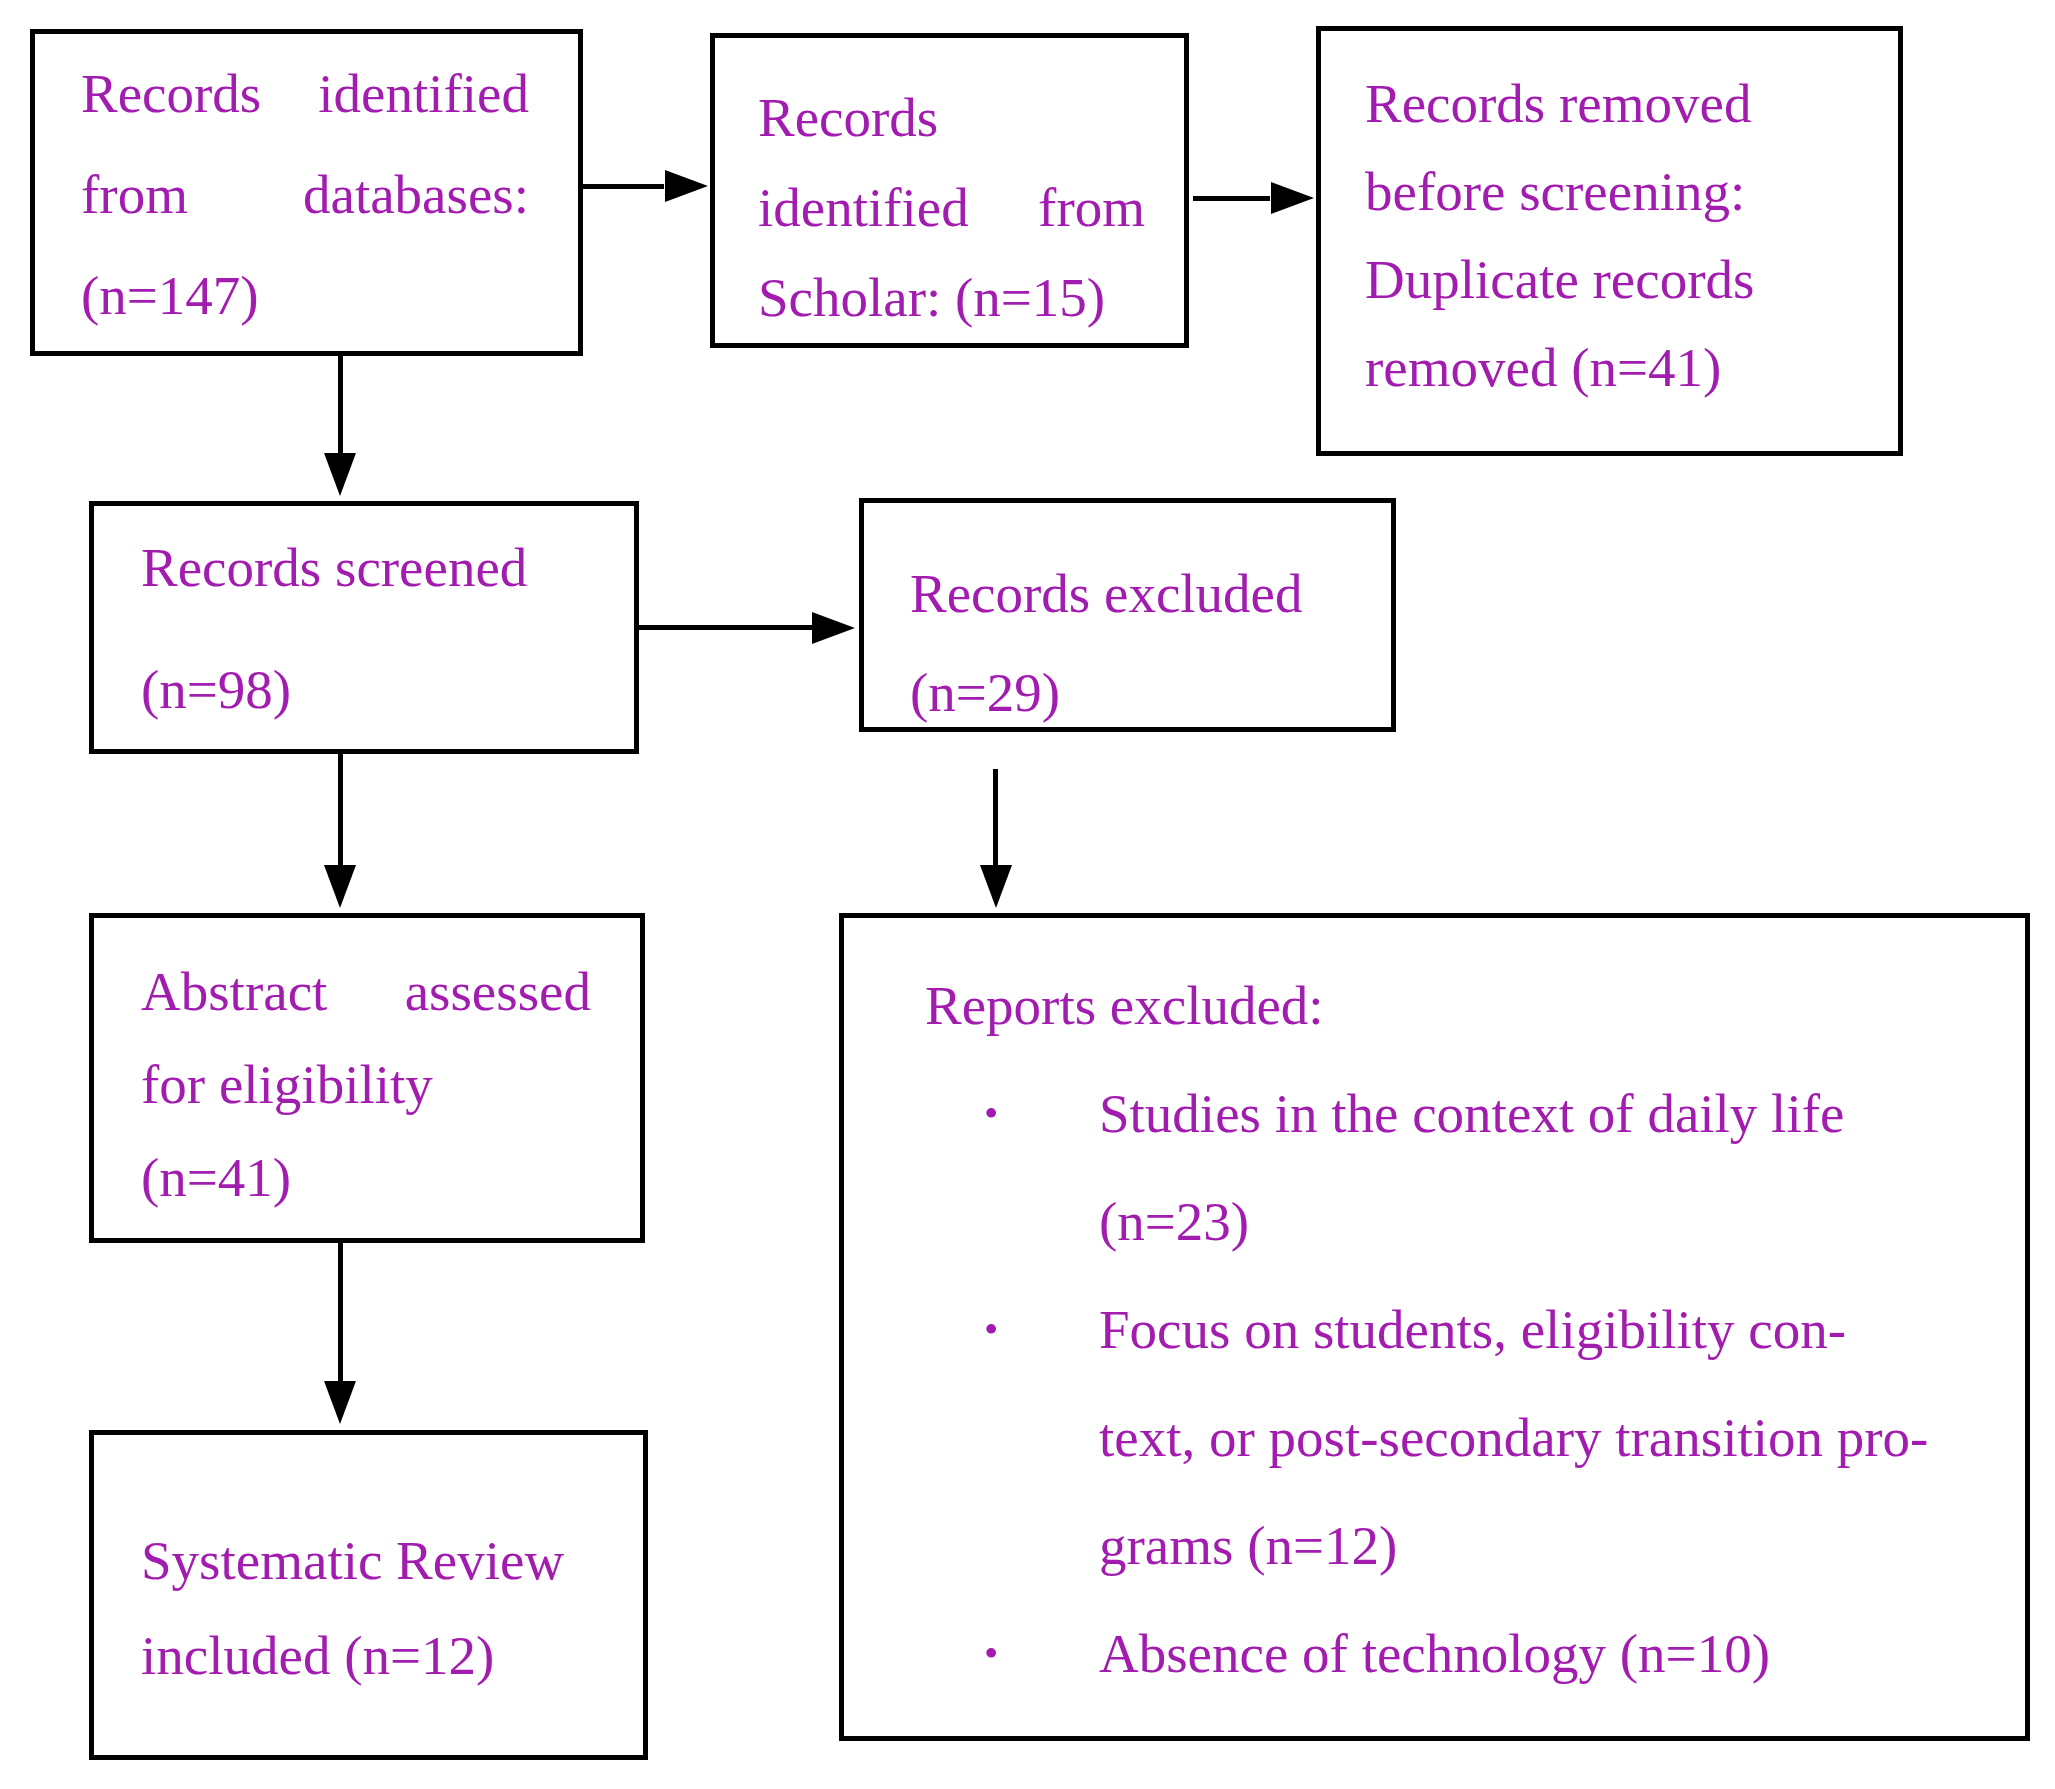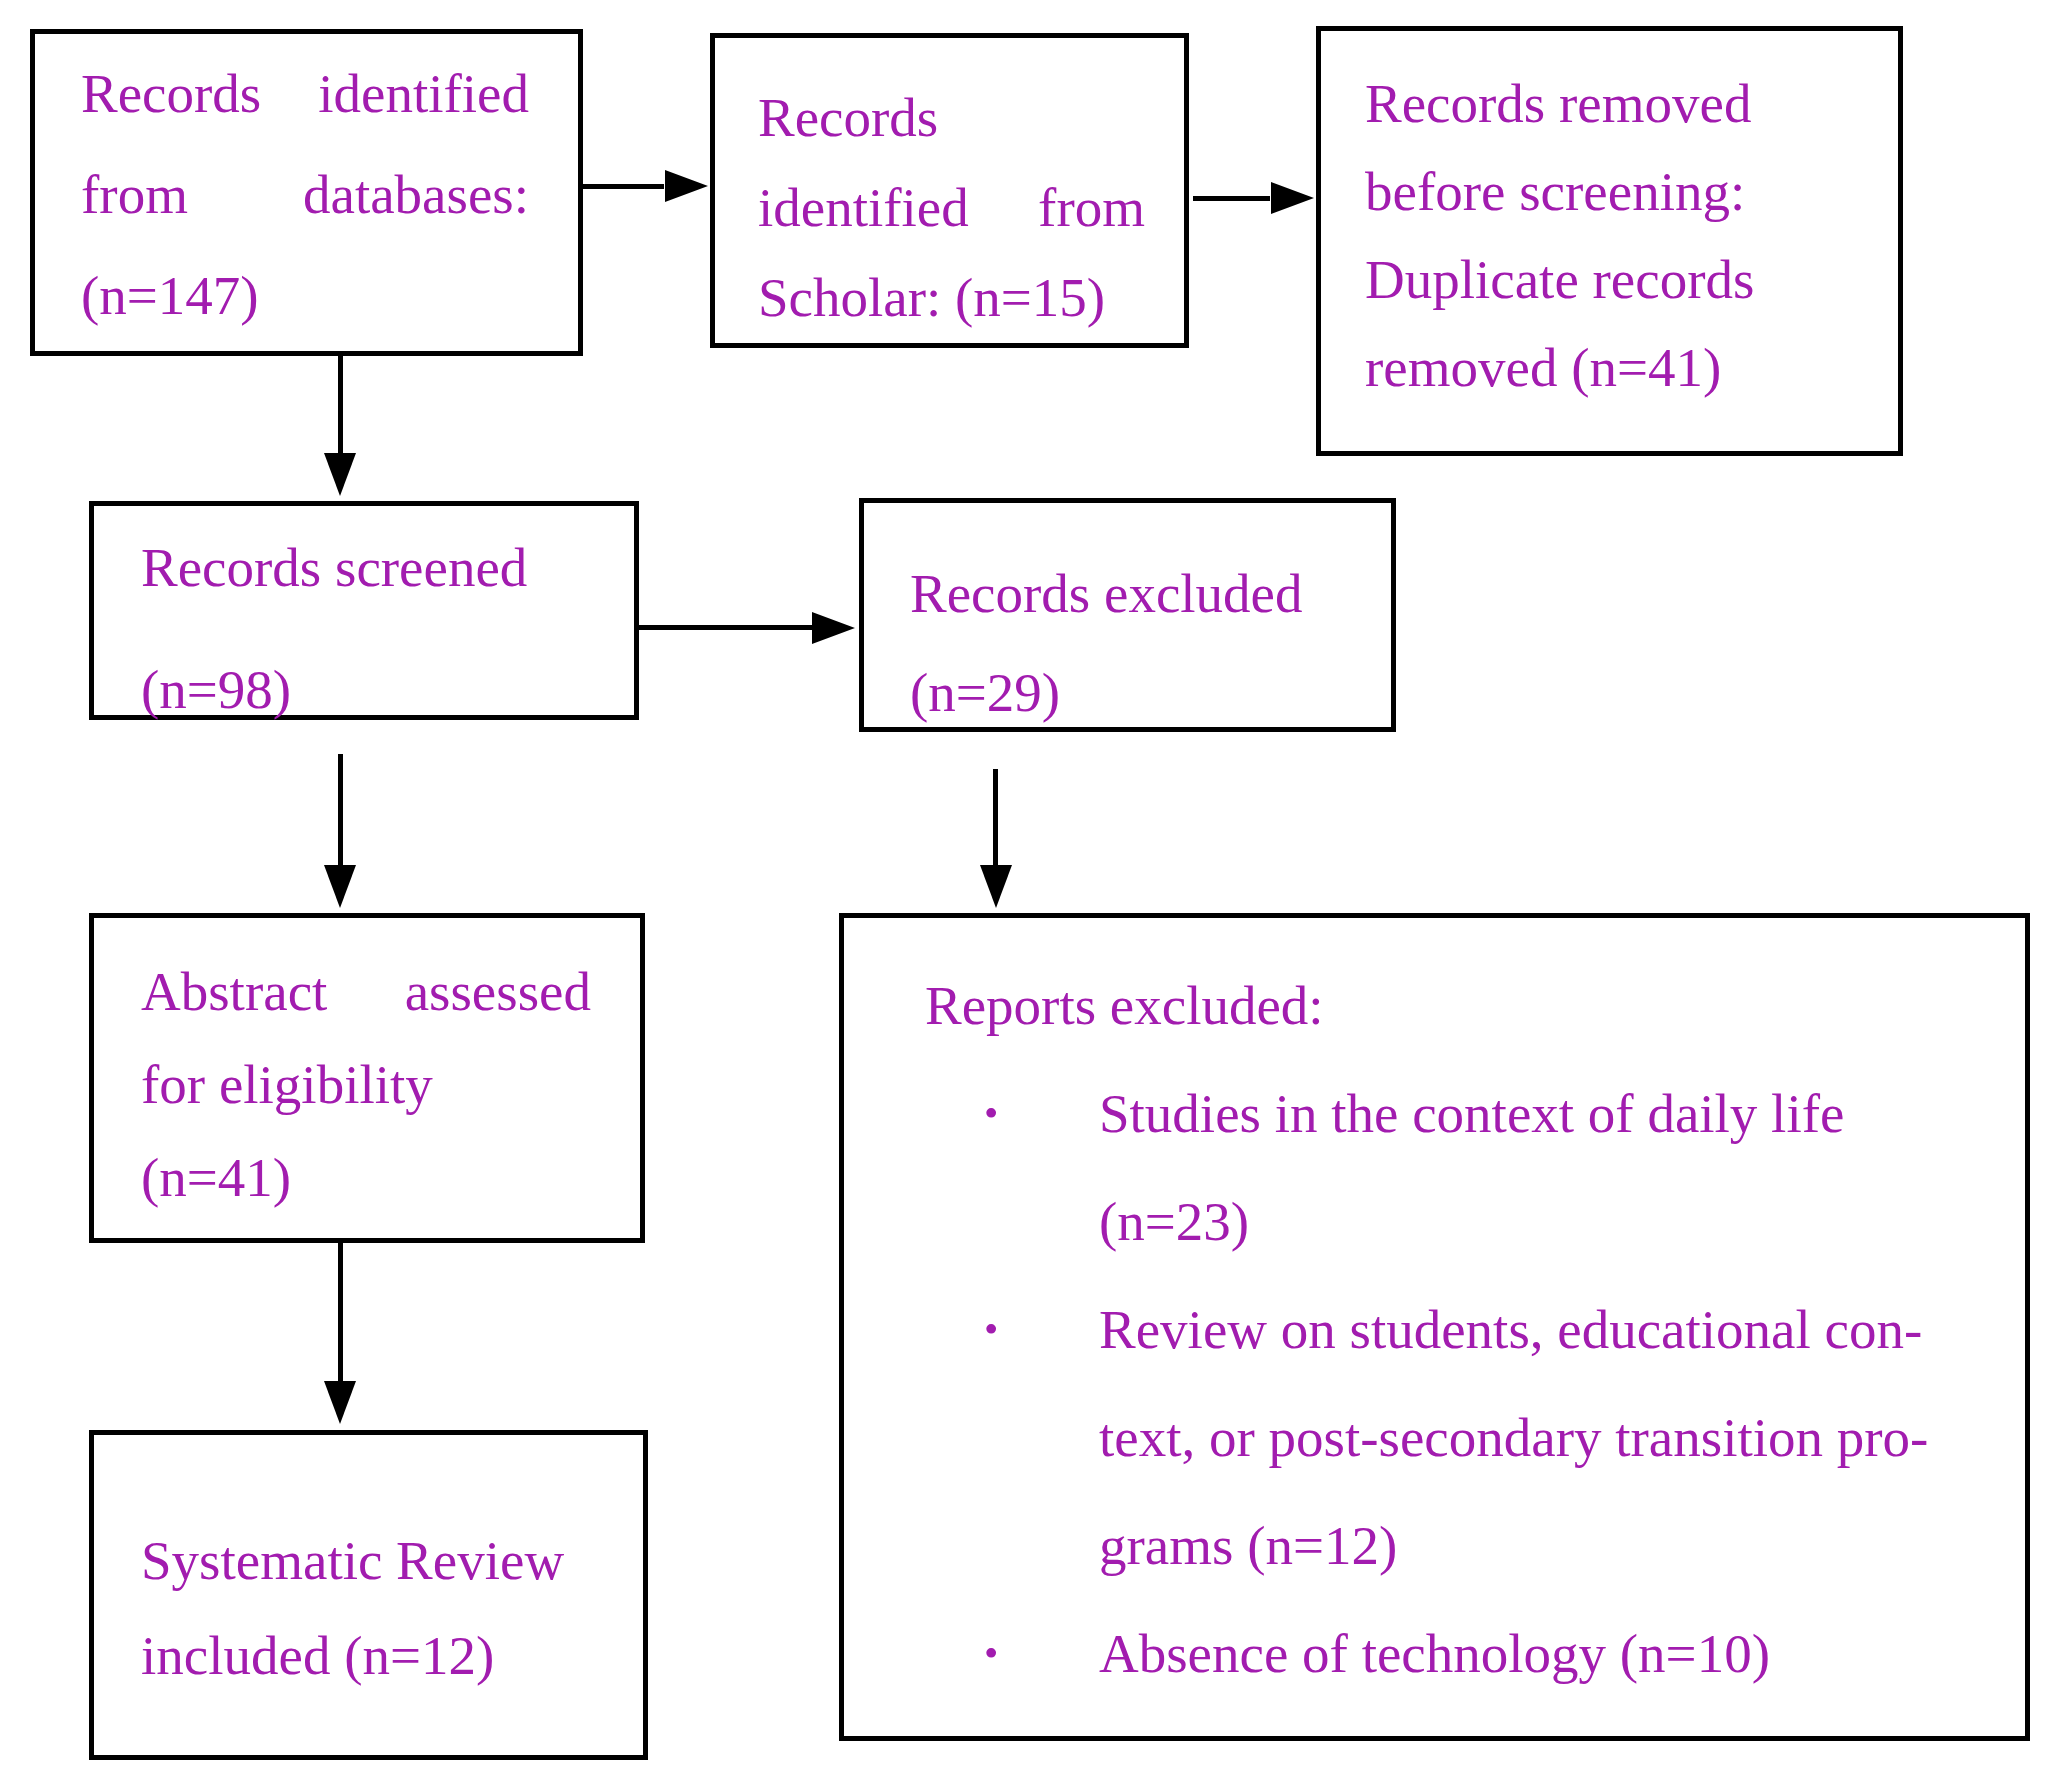--- a/index.html
+++ b/index.html
@@ -27,21 +27,21 @@
   .line span{white-space:nowrap;}
   .just{justify-content:space-between;}
 
   
   .b1{left:30px;top:29px;width:553px;height:327px;padding:9px 49px 0 46px;}
   .b1 .line{height:101px;}
   .b2{left:710px;top:33px;width:479px;height:315px;padding:34px 39px 0 43px;}
   .b2 .line{height:90px;}
   .b3{left:1316px;top:26px;width:587px;height:430px;padding:28px 30px 0 44px;}
   .b3 .line{height:88px;}
-  .b4{left:89px;top:501px;width:550px;height:219px;padding:0 48px 0 47px;}
+  .b4{left:89px;top:501px;width:550px;height:253px;padding:0 48px 0 47px;}
   .b4 .line{height:122px;}
   .b5{left:859px;top:498px;width:537px;height:234px;padding:41px 37px 8px 46px;}
   .b5 .line{height:99px;}
   .b6{left:89px;top:913px;width:556px;height:330px;padding:27px 49px 0 47px;}
   .b6 .line{height:93px;}
   .b7{left:839px;top:913px;width:1191px;height:828px;padding:33px 37px 0 81px;}
   .b7 .line{height:108px;}
   .b8{left:89px;top:1430px;width:559px;height:330px;padding:78px 37px 0 47px;}
   .b8 .line{height:95px;}
 
@@ -172,21 +172,21 @@
     </div>
     <div class="line">
       <span class="bdot">•</span>
       <span class="btext">Studies in the context of daily life</span>
     </div>
     <div class="line">
       <span class="btext">(n=23)</span>
     </div>
     <div class="line">
       <span class="bdot">•</span>
-      <span class="btext">Review on students, educational con-</span>
+      <span class="btext">Focus on students, eligibility con-</span>
     </div>
     <div class="line">
       <span class="btext">text, or post-secondary transition pro-</span>
     </div>
     <div class="line">
       <span class="btext">grams (n=12)</span>
     </div>
     <div class="line">
       <span class="bdot">•</span>
       <span class="btext">Absence of technology (n=10)</span>

